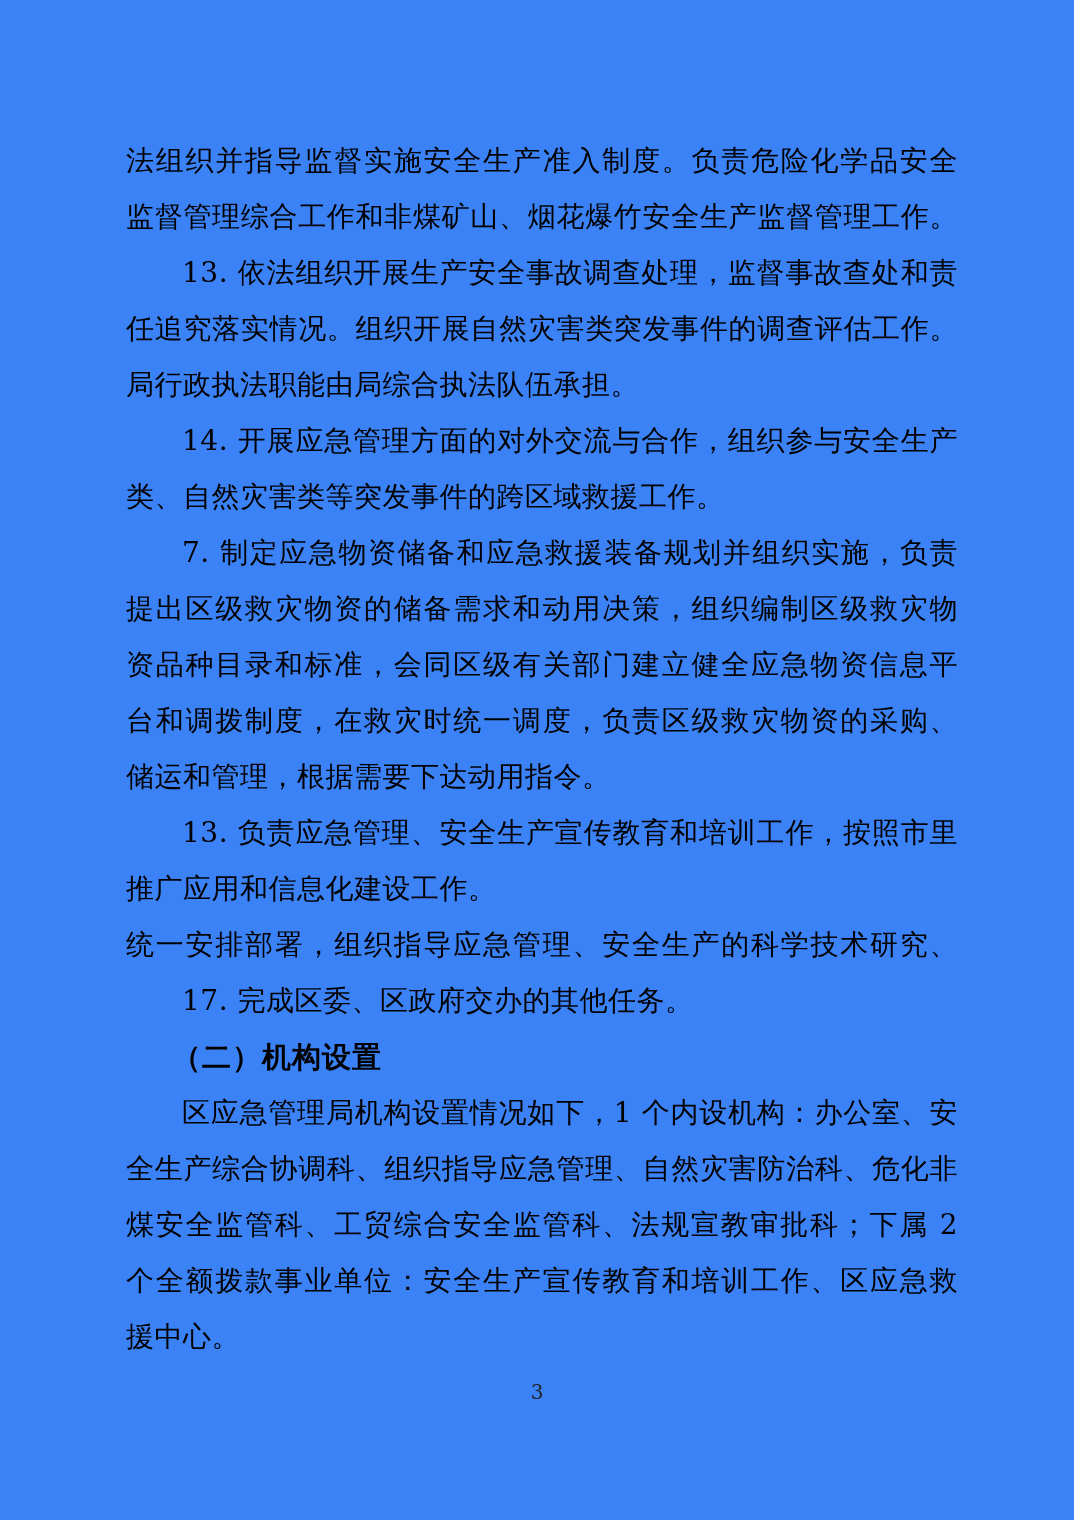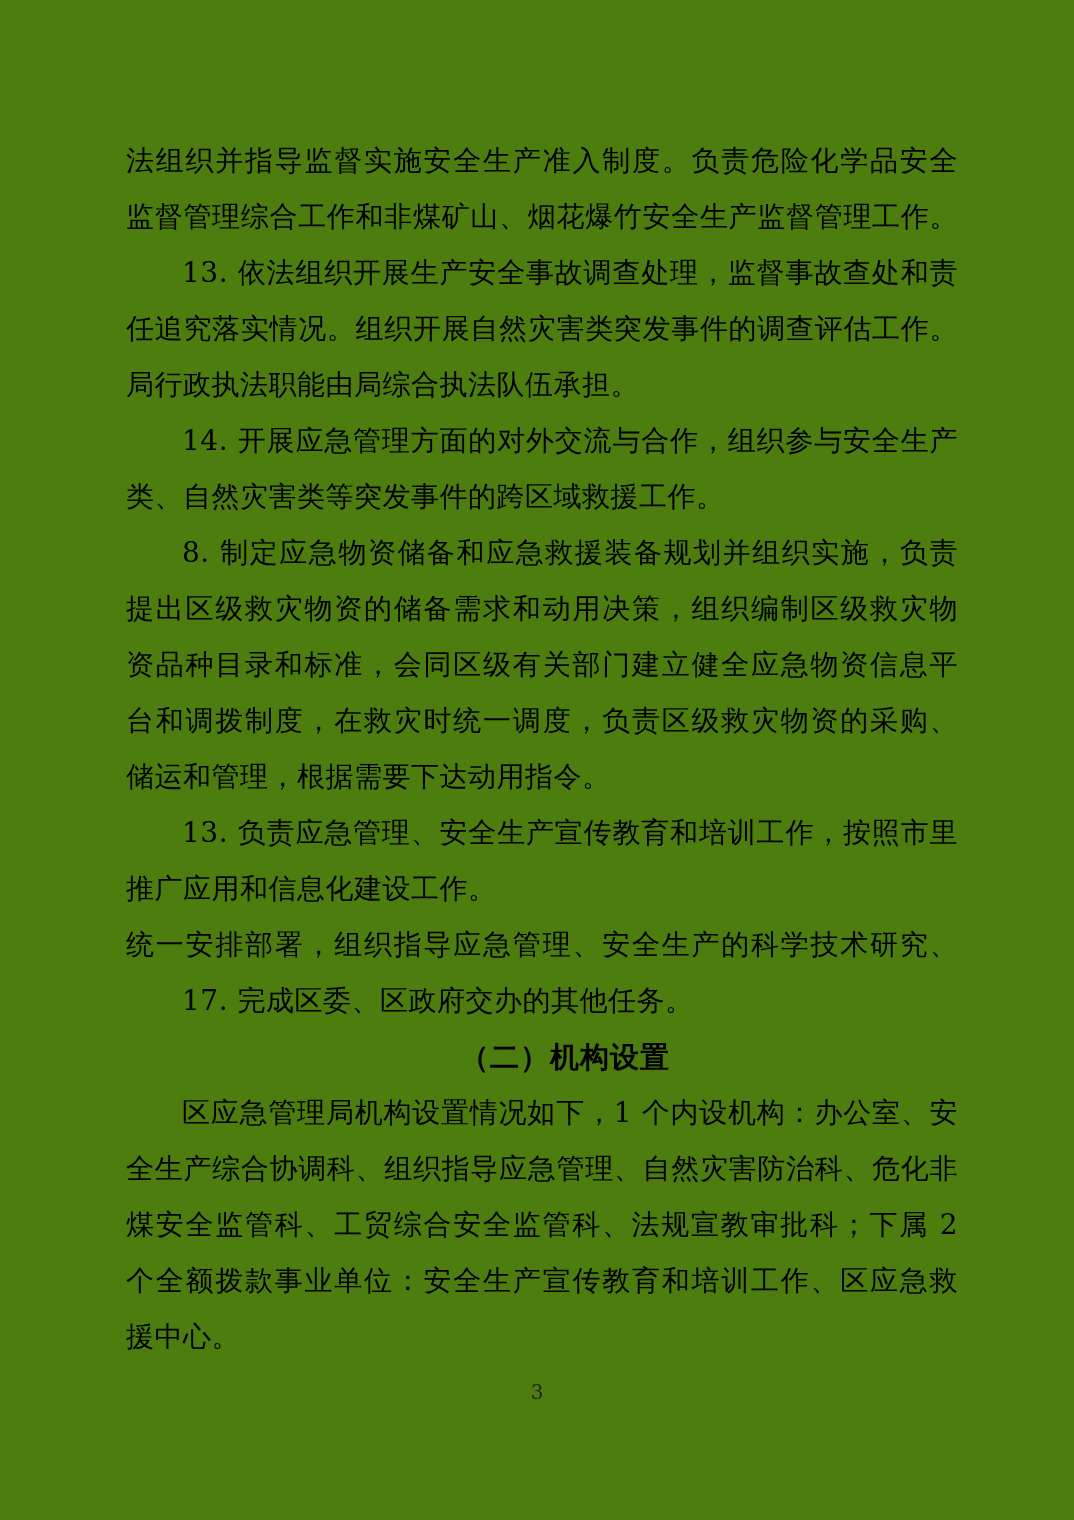--- a/index.html
+++ b/index.html
@@ -4,21 +4,21 @@
 <style>
   html, body {
     margin: 0;
     padding: 0;
     background: #ffffff;
   }
   .page {
     position: relative;
     width: 1074px;
     height: 1520px;
-    background: #4d7c0f;
+    background: #3b82f6;
     color: #000000;
     font-family: "DejaVu Serif", "Liberation Serif", serif;
     overflow: hidden;
   }
   .text-column {
     position: absolute;
     left: 126px;
     top: 133px;
     width: 832px;
   }
@@ -36,21 +36,20 @@
     -moz-text-align-last: justify;
   }
   .line.indent {
     text-indent: 56px;
   }
   .line.heading {
     font-weight: 700;
     font-size: 29px;
     text-indent: 46px;
     letter-spacing: 1px;
-    text-align: center;
   }
   .page-footer {
     position: absolute;
     left: 0;
     top: 1380px;
     width: 100%;
     text-align: center;
   }
   .page-number {
     font-size: 20px;
@@ -63,21 +62,21 @@
 
 <div class="page">
   <div class="text-column">
       <div class="line full">法组织并指导监督实施安全生产准入制度。负责危险化学品安全</div>
       <div class="line full">监督管理综合工作和非煤矿山、烟花爆竹安全生产监督管理工作。</div>
       <div class="line full indent">13. 依法组织开展生产安全事故调查处理，监督事故查处和责</div>
       <div class="line full">任追究落实情况。组织开展自然灾害类突发事件的调查评估工作。</div>
       <div class="line">局行政执法职能由局综合执法队伍承担。</div>
       <div class="line full indent">14. 开展应急管理方面的对外交流与合作，组织参与安全生产</div>
       <div class="line">类、自然灾害类等突发事件的跨区域救援工作。</div>
-      <div class="line full indent">8. 制定应急物资储备和应急救援装备规划并组织实施，负责</div>
+      <div class="line full indent">7. 制定应急物资储备和应急救援装备规划并组织实施，负责</div>
       <div class="line full">提出区级救灾物资的储备需求和动用决策，组织编制区级救灾物</div>
       <div class="line full">资品种目录和标准，会同区级有关部门建立健全应急物资信息平</div>
       <div class="line full">台和调拨制度，在救灾时统一调度，负责区级救灾物资的采购、</div>
       <div class="line">储运和管理，根据需要下达动用指令。</div>
       <div class="line full indent">13. 负责应急管理、安全生产宣传教育和培训工作，按照市里</div>
       <div class="line">推广应用和信息化建设工作。</div>
       <div class="line full">统一安排部署，组织指导应急管理、安全生产的科学技术研究、</div>
       <div class="line indent">17. 完成区委、区政府交办的其他任务。</div>
       <div class="line indent heading">（二）机构设置</div>
       <div class="line full indent">区应急管理局机构设置情况如下，1 个内设机构：办公室、安</div>

